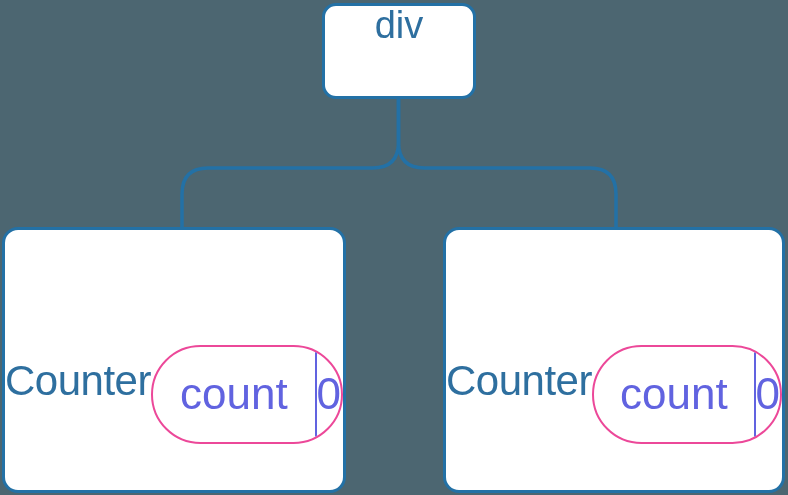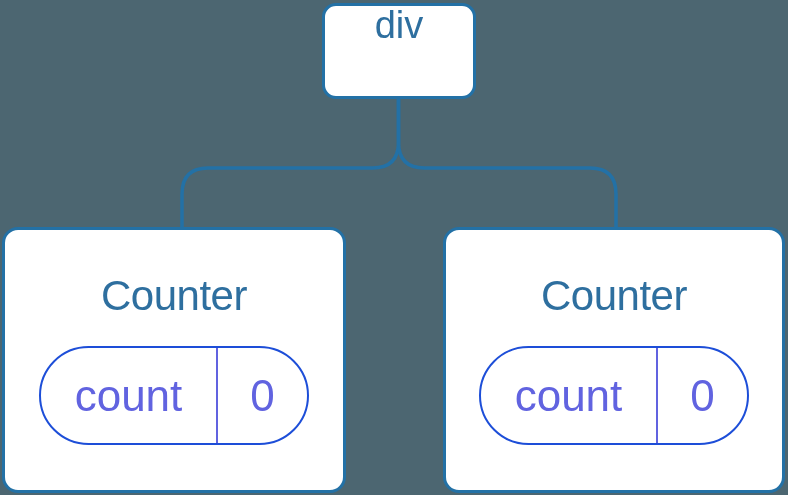--- a/index.html
+++ b/index.html
@@ -43,38 +43,38 @@
     font-weight: 500;
     color: #2e6f9f;
     line-height: 1;
   }
   .component-card {
     top: 227px;
     width: 344px;
     height: 266px;
     border-radius: 16px;
     display: flex;
-    flex-direction: column;
+    flex-direction: row;
     align-items: center;
     padding-top: 42px;
   }
   .card-left  { left: 2px; }
   .card-right { left: 443px; width: 342px; }
   .card-title {
     font-size: 42px;
     font-weight: 500;
     color: #2e6f9f;
     line-height: 1.15;
     letter-spacing: -0.5px;
   }
   .state-pill {
     margin-top: 26px;
     width: 270px;
     height: 99px;
-    border: 2px solid #1d4ed8;
+    border: 2px solid #ec4899;
     border-radius: 49.5px;
     box-sizing: border-box;
     display: flex;
     align-items: stretch;
     overflow: hidden;
     background: #ffffff;
   }
   .state-key-cell {
     width: 175px;
     display: flex;

